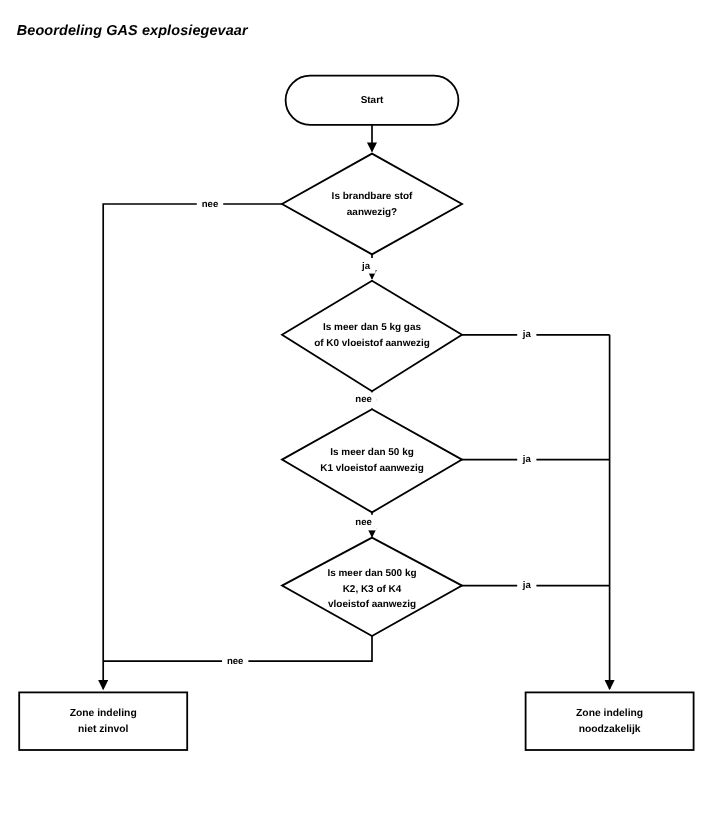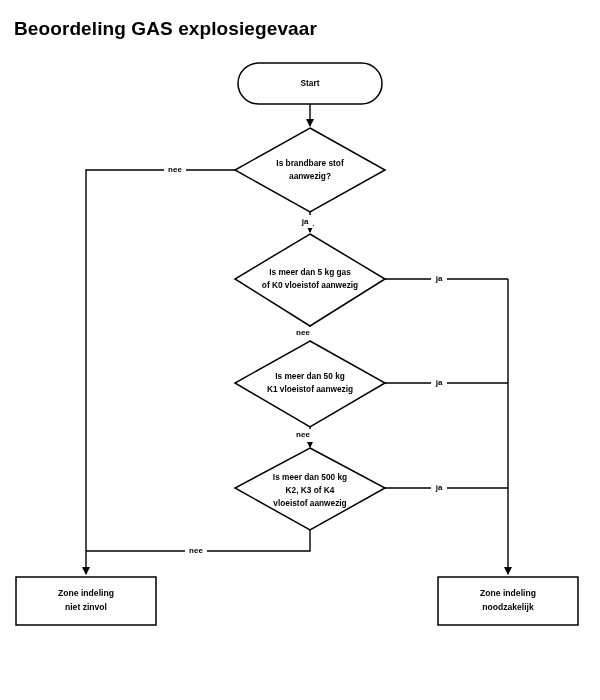--- a/index.html
+++ b/index.html
@@ -12,24 +12,25 @@
     height: 700px;
     position: relative;
     font-family: "Liberation Sans", sans-serif;
     color: #000000;
     overflow: hidden;
   }
   #chart-title {
     position: absolute;
     left: 14px;
     top: 18px;
-    font-size: 19px;
+    font-size: 12px;
     font-weight: bold;
     letter-spacing: 0.1px;
     white-space: nowrap;
+    font-style: italic;
   }
   #flow-svg {
     position: absolute;
     left: 0;
     top: 0;
   }
   .node-label {
     font-family: "Liberation Sans", sans-serif;
     font-size: 8.3px;
     font-weight: bold;

